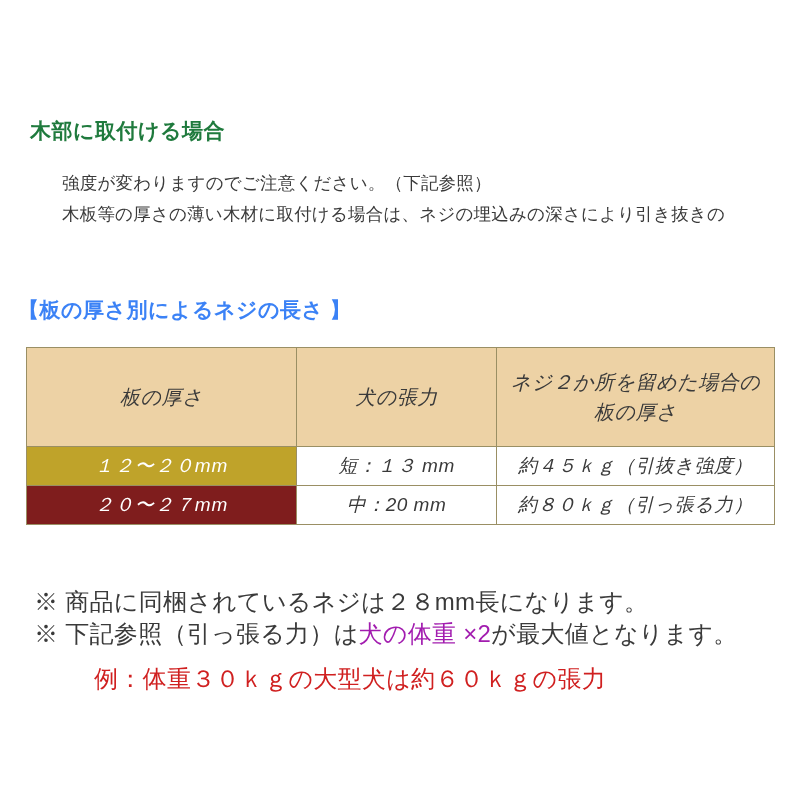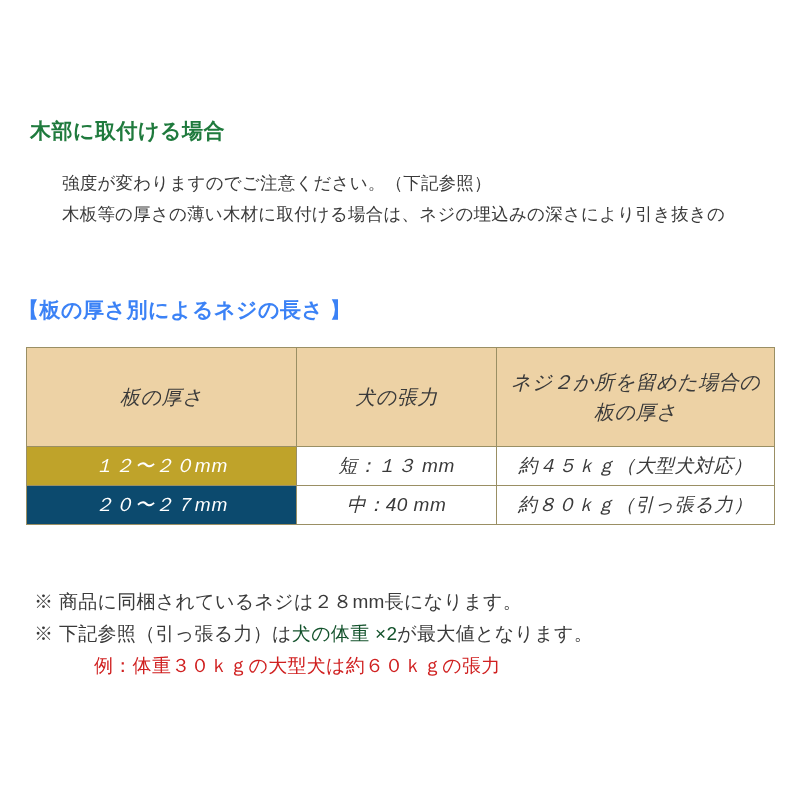--- a/index.html
+++ b/index.html
@@ -96,49 +96,50 @@
     font-weight: normal;
     padding: 0 20px;
     background: #ffffff;
   }
   .spec-table tbody td.thickness-cell {
     background: #bfa32a;
     color: #ffffff;
     letter-spacing: 1px;
   }
   .spec-table tbody tr.row-2 td.thickness-cell {
-    background: #0c4a6e;
+    background: #7f1d1d;
   }
   .spec-table tbody tr.row-3 td.thickness-cell {
     background: #c9ad2d;
   }
 
   
   .notes {
     position: absolute;
     left: 34px;
     top: 586px;
     width: 740px;
-    font-size: 19px;
+    font-size: 24px;
     line-height: 32px;
     color: #3a3a3a;
     letter-spacing: 0.3px;
   }
   .notes .note-line {
     display: block;
     white-space: nowrap;
   }
   .note-emphasis {
-    color: #14532d;
+    color: #a21caf;
   }
   .note-example {
     display: block;
     white-space: nowrap;
     color: #d02020;
     padding-left: 60px;
+    margin-top: 13px;
   }
 </style>
 </head>
 <body>
 
 <div class="page">
 
   <div class="section-heading">木部に取付ける場合</div>
 
   <div class="body-paragraph">
@@ -161,25 +162,25 @@
         <th>
           <span>ネジ２か所を留めた場合の</span><br>
           <span>板の厚さ</span>
         </th>
       </tr>
     </thead>
     <tbody>
       <tr class="row-1">
         <td class="thickness-cell">１２〜２０mm</td>
         <td>短：１３ mm</td>
-        <td>約４５ｋｇ（大型犬対応）</td>
+        <td>約４５ｋｇ（引抜き強度）</td>
       </tr>
       <tr class="row-2">
         <td class="thickness-cell">２０〜２７mm</td>
-        <td>中：40 mm</td>
+        <td>中：20 mm</td>
         <td>約８０ｋｇ（引っ張る力）</td>
       </tr>
     </tbody>
   </table>
 
   <div class="notes">
     <span class="note-line">※ 商品に同梱されているネジは２８mm長になります。</span>
     <span class="note-line">
       <span>※ 下記参照（引っ張る力）は</span><span class="note-emphasis">犬の体重 ×2</span><span>が最大値となります。</span>
     </span>

